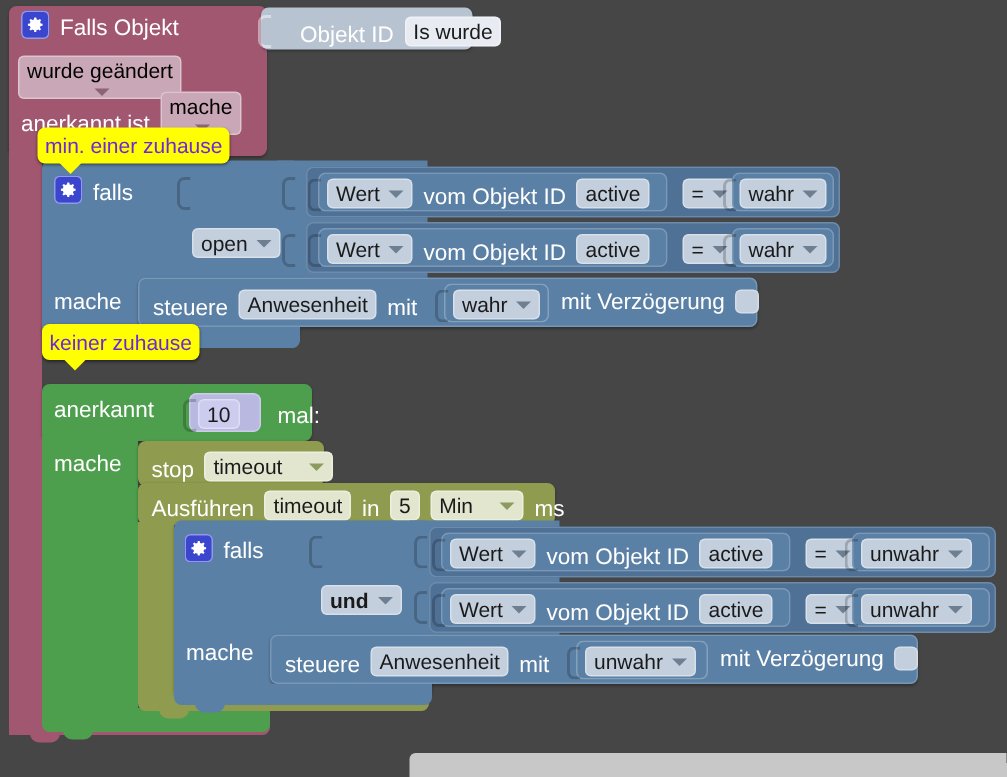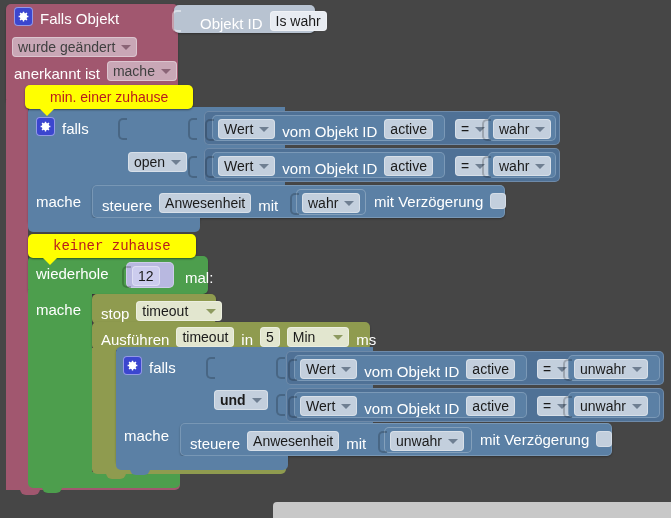--- a/index.html
+++ b/index.html
@@ -18,21 +18,21 @@
 
   
   .field{
     display:inline-flex;align-items:center;gap:4px;
     background:#c3cfdd;color:#1a1a1a;border-radius:4px;
     padding:2px 6px;font-size:14px;line-height:16px;white-space:nowrap;
     box-shadow:inset 0 0 0 1px rgba(255,255,255,.35);
   }
   .field.plain{background:#c9d4e0;}
   .field.olive{background:#e2e6cf;gap:16px;}
-  .field.pink{background:#c9a7b6;color:#404040;}
+  .field.pink{background:#c9a7b6;color:#000000;flex-direction:column;}
   .field.lav{background:#c2c2e2;}
   .caret{
     width:0;height:0;border-left:5px solid transparent;border-right:5px solid transparent;
     border-top:5px solid #6f7f92;display:inline-block;margin-left:2px;
   }
   .caret.olive{border-top-color:#8d9a60;}
   .caret.pink{border-top-color:#8a6476;}
 
   
   .socket{
@@ -47,22 +47,22 @@
   .c-blue-d{background:#4f7196;}
   .c-green{background:#4d9e4d;}
   .c-olive{background:#8f9b4f;}
   .c-bluegrey{background:#b8c3d1;}
 
   .rnd{border-radius:5px;}
   .shadow{box-shadow:0 1px 2px rgba(0,0,0,.30);}
 
   
   .bubble{
-    position:absolute;background:#ffff00;color:#b91c1c;
-    font-size:14px;line-height:18px;padding:3px 25px;border-radius:5px;
+    position:absolute;background:#ffff00;color:#6d28d9;
+    font-size:14px;line-height:18px;padding:3px 5px;border-radius:5px;
     box-shadow:0 1px 2px rgba(0,0,0,.45);white-space:nowrap;z-index:30;
   }
   .bubble:after{
     content:"";position:absolute;left:14px;bottom:-7px;
     width:0;height:0;border-left:8px solid transparent;border-right:8px solid transparent;
     border-top:8px solid #ffff00;
   }
 
   
   .tooltip{
@@ -125,21 +125,21 @@
     <span class="field pink">
       <span>mache</span>
       <i class="caret pink"></i>
     </span>
   </div>
 
   <div class="blk c-bluegrey rnd shadow" style="left:174px;top:5px;width:141px;height:28px;"></div>
   <div class="socket" style="left:172px;top:10px;border-color:rgba(255,255,255,.45);"></div>
   <div class="row" style="left:200px;top:11px;">
     <span class="lbl">Objekt ID</span>
-    <span class="field plain" style="background:#e8ecf2;">Is wahr</span>
+    <span class="field plain" style="background:#e8ecf2;">Is wurde</span>
   </div>
 
 
   <div class="bubble" style="left:25px;top:85px;">min. einer zuhause</div>
 
   <div class="blk c-blue rnd shadow" style="left:28px;top:107px;width:172px;height:118px;"></div>
   <div class="blk c-blue" style="left:185px;top:107px;width:100px;height:79px;"></div>
 
   <div class="row" style="left:36px;top:117px;">
     <span class="gear">
@@ -228,32 +228,32 @@
       <i class="caret"></i>
     </span>
   </div>
   <div class="row" style="left:374px;top:193px;">
     <span class="lbl">mit Verzögerung</span>
     <span class="sq"></span>
   </div>
 
   <div class="blk c-blue" style="left:28px;top:218px;width:172px;height:14px;border-radius:0 0 5px 5px;"></div>
 
-  <div class="bubble" style="left:28px;top:234px;font-family:Liberation Mono, monospace;">keiner zuhause</div>
+  <div class="bubble" style="left:28px;top:216px;">keiner zuhause</div>
 
   <div class="blk c-green rnd shadow" style="left:28px;top:256px;width:180px;height:38px;"></div>
   <div class="blk c-green" style="left:28px;top:290px;width:64px;height:184px;"></div>
   <div class="blk c-green rnd" style="left:28px;top:472px;width:152px;height:16px;border-radius:0 0 5px 5px;"></div>
 
   <div class="row" style="left:36px;top:266px;">
-    <span class="lbl">wiederhole</span>
+    <span class="lbl">anerkannt</span>
   </div>
   <div class="blk c-green rnd" style="left:126px;top:262px;width:48px;height:26px;background:#b8b8e0;box-shadow:inset 0 0 0 1px rgba(255,255,255,.3);"></div>
   <div class="socket" style="left:122px;top:266px;"></div>
-  <span class="field lav" style="position:absolute;left:132px;top:266px;background:#ccccee;">12</span>
+  <span class="field lav" style="position:absolute;left:132px;top:266px;background:#ccccee;">10</span>
   <span class="lbl" style="position:absolute;left:185px;top:270px;">mal:</span>
 
   <span class="lbl" style="position:absolute;left:36px;top:302px;">mache</span>
 
   <div class="blk c-olive rnd shadow" style="left:92px;top:294px;width:124px;height:30px;"></div>
   <div class="row" style="left:101px;top:301px;">
     <span class="lbl">stop</span>
     <span class="field olive">
       <span>timeout</span>
       <i class="caret olive"></i>

